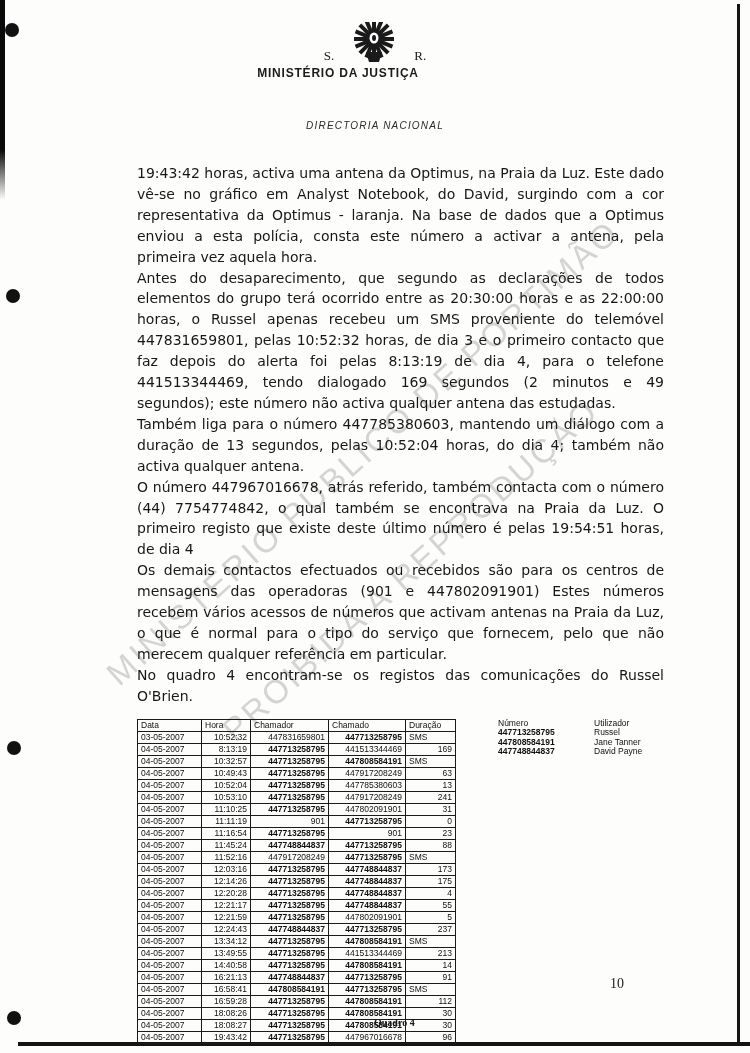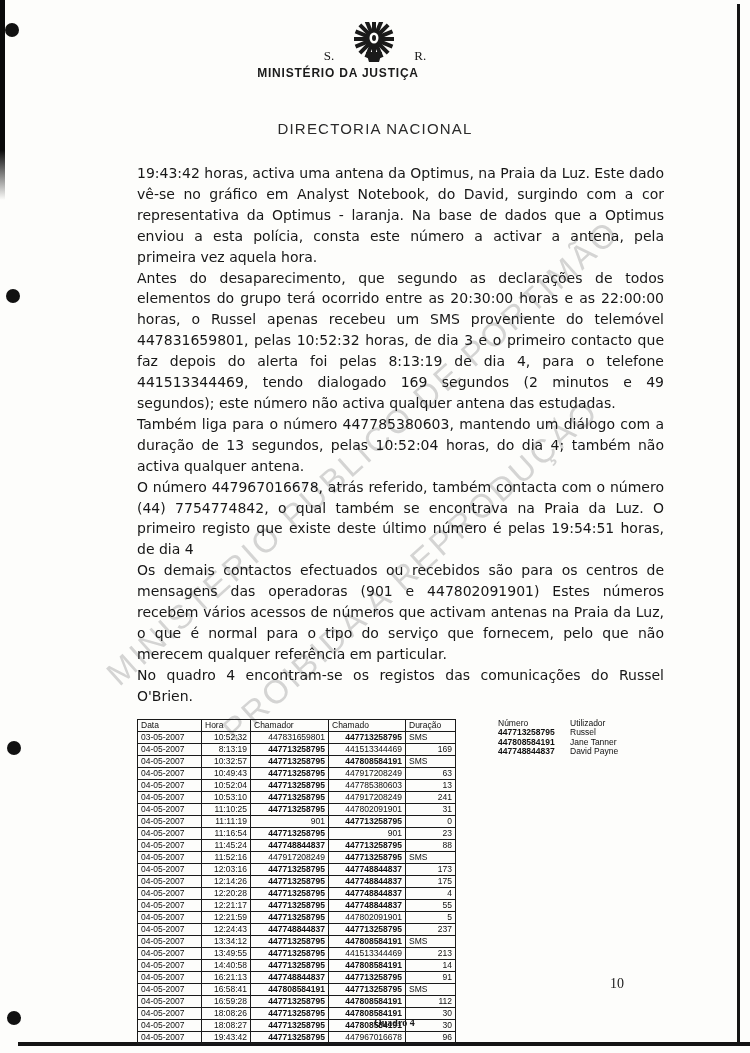--- a/index.html
+++ b/index.html
@@ -27,21 +27,21 @@
   .wm2 { left:228px; top:716px; }
   .crest-row { position:absolute; left:0; top:26px; width:750px; height:42px;
     display:flex; justify-content:center; align-items:flex-end; gap:16px; }
   .crest-letter { font-family:"Liberation Serif", serif; font-size:13px; color:#1a1a1a;
     padding-bottom:4px; }
   .ministry { position:absolute; left:0; top:66px; width:676px; text-align:center;
     font-size:12px; font-weight:700; letter-spacing:.8px; }
   .main-title { position:absolute; left:0; top:85px; width:750px; text-align:center;
     font-size:23px; font-weight:400; letter-spacing:1.2px; color:#222; }
   .subtitle { position:absolute; left:0; top:120px; width:750px; text-align:center;
-    font-size:15px; letter-spacing:1.2px; color:#2a2a2a; }
+    font-size:10px; letter-spacing:1.2px; color:#2a2a2a;font-style:italic; }
   
   .content { position:absolute; left:137px; top:163px; width:527px; z-index:1;
     font-family:"DejaVu Sans", sans-serif; font-size:14px; line-height:20.9px;
     text-align:justify; color:#171717; }
   .content p { margin:0; }
   
   .call-table { position:absolute; left:137px; top:719px; z-index:1;
     border-collapse:collapse; font-size:8.5px; line-height:9px; color:#101010; }
   .call-table th, .call-table td { border:1px solid #1a1a1a; padding:1px 3px; height:11px;
     white-space:nowrap; font-weight:400; text-align:left; }
@@ -49,21 +49,21 @@
   .call-table col.c-data { width:64px; } .call-table col.c-hora { width:49px; }
   .call-table col.c-chamador { width:78px; } .call-table col.c-chamado { width:77px; }
   .call-table col.c-dur { width:50px; }
   .call-table td.num { text-align:right; }
   .call-table td.sms { text-align:left;margin-top:23px; }
   .call-table td.b { font-weight:700; }
   
   .legend { position:absolute; left:498px; top:719px; z-index:1;
     font-size:8.5px; line-height:9.4px; color:#101010; }
   .legend .row { display:flex; }
-  .legend .n { width:72px; }
+  .legend .n { width:96px; }
   .legend .row .n.b { font-weight:700; }
   
   .caption { position:absolute; left:374px; top:1017px; z-index:1;
     font-family:"Liberation Serif", serif; font-size:10px; font-weight:700; }
   .pagenum { position:absolute; left:610px; top:976px; z-index:1;
     font-family:"Liberation Serif", serif; font-size:14px; }
 </style>
 </head>
 <body>
 

